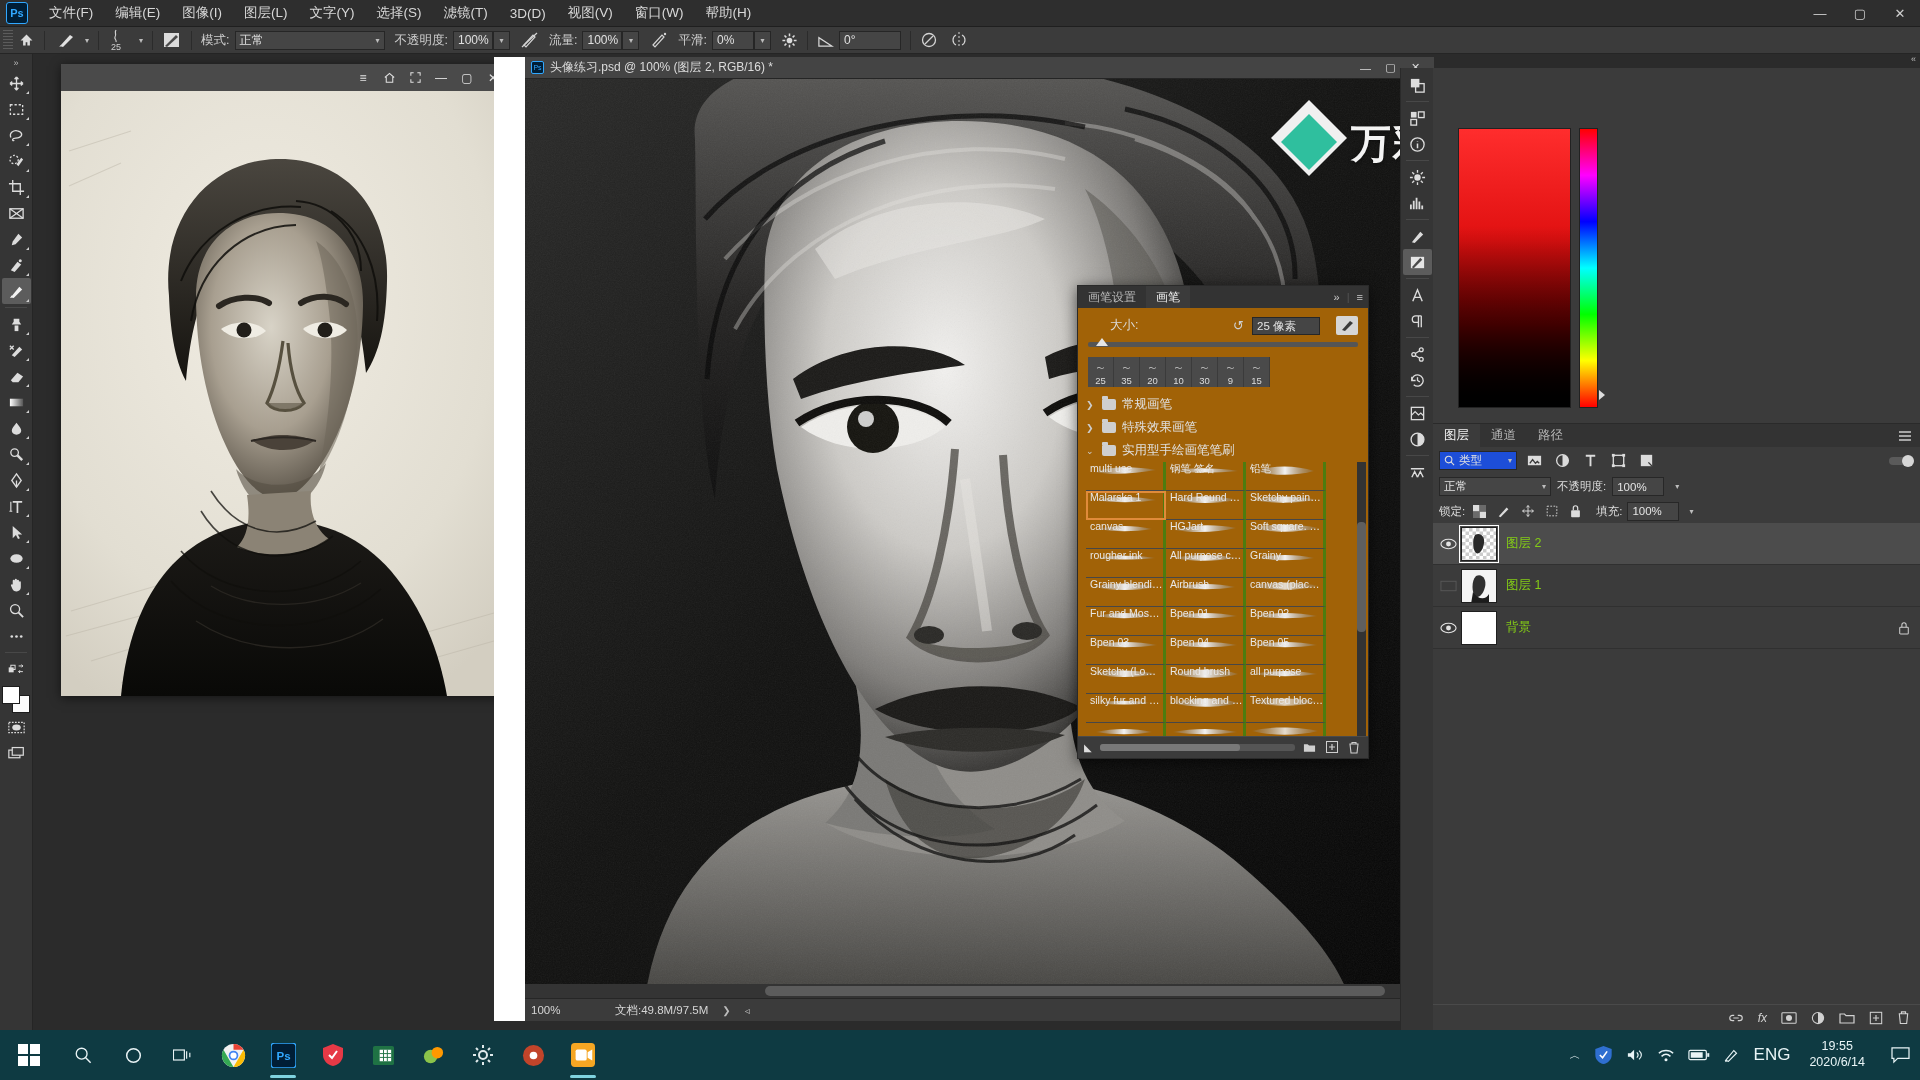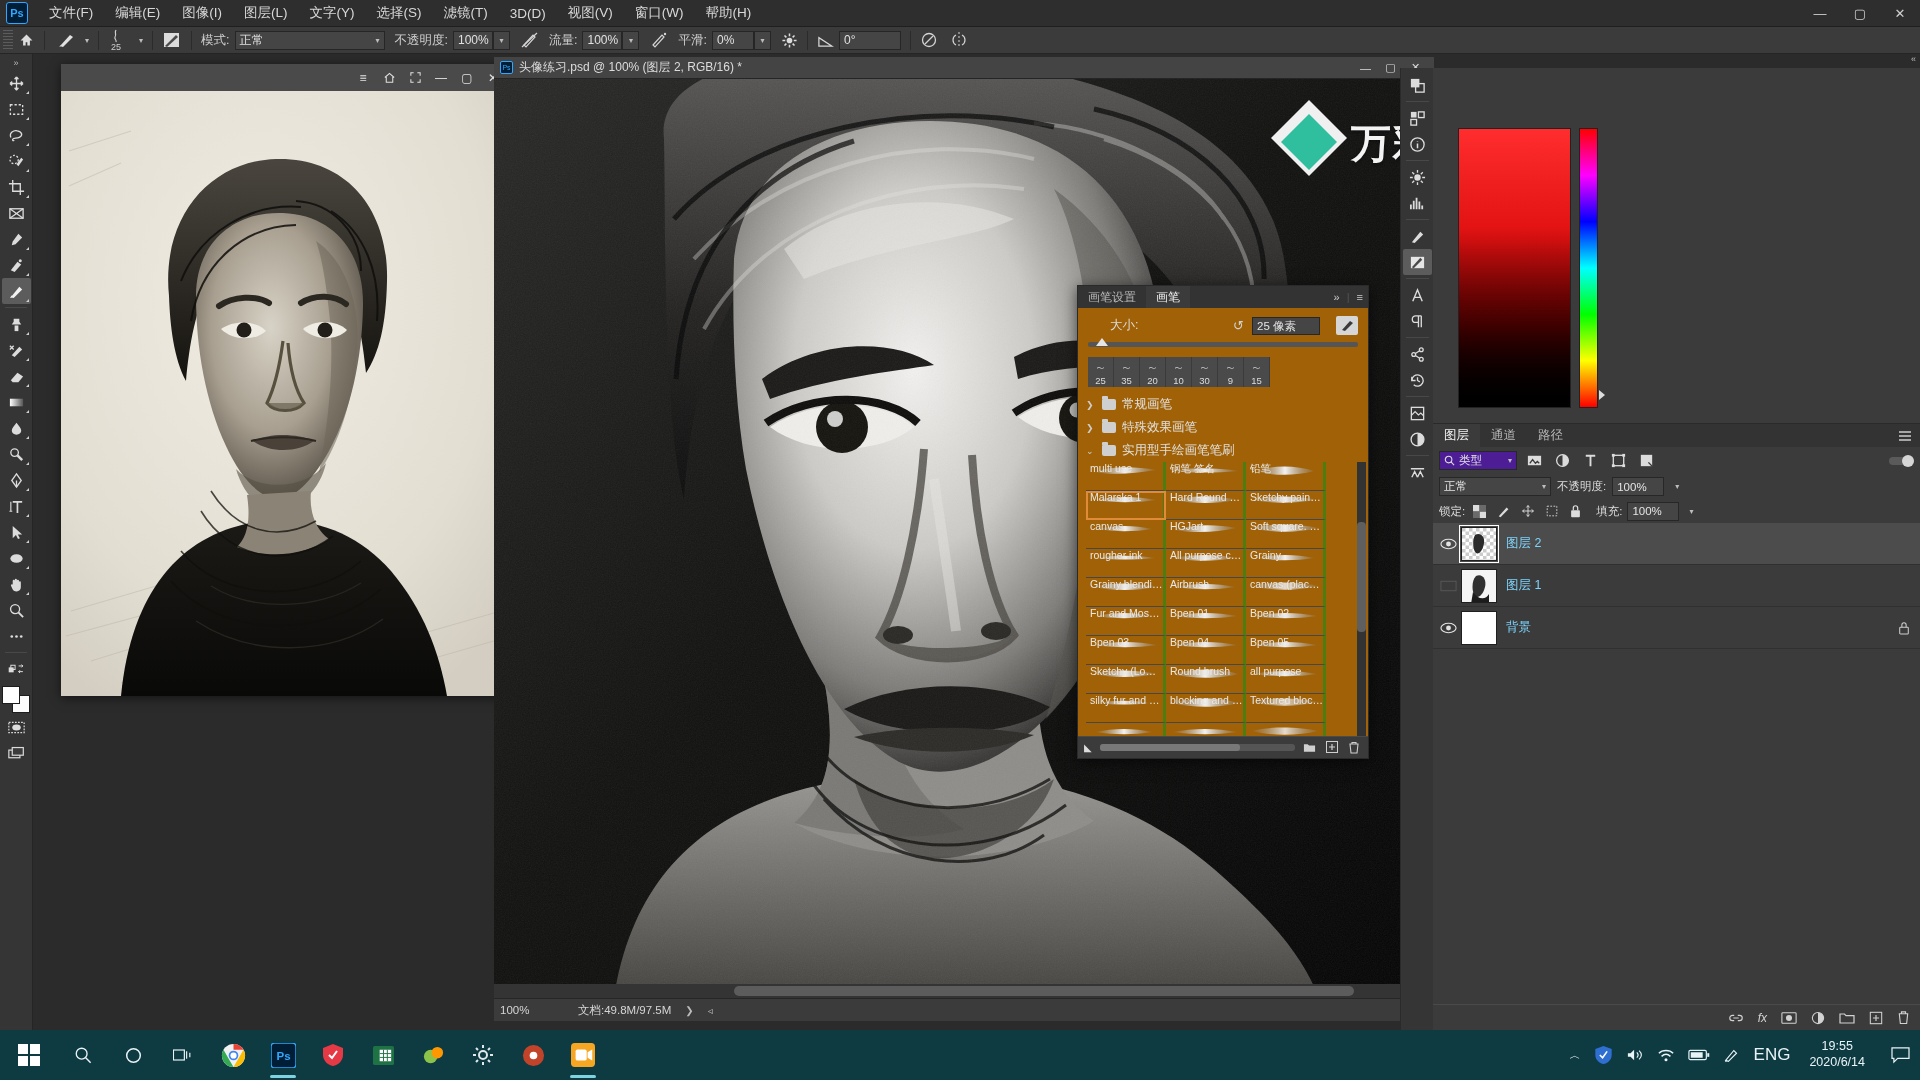--- a/index.html
+++ b/index.html
@@ -83,35 +83,35 @@
   
   .refwin { position:absolute; left:28px; top:10px; width:447px; height:632px;
             background:#3b3b3b; box-shadow:0 2px 10px rgba(0,0,0,.55); }
   .refwin-title { height:27px; background:#4a4a4a; display:flex; align-items:center;
                   justify-content:flex-end; padding-right:2px; }
   .rw-btn { width:26px; height:22px; display:flex; align-items:center; justify-content:center;
             color:#e2e2e2; font-size:12px; }
   .refwin-canvas { position:relative; width:447px; height:605px; overflow:hidden; background:#e8e5dd; }
 
   
-  .docwin { position:absolute; left:461px; top:3px; width:940px; height:964px; background:#0ea5e9; }
+  .docwin { position:absolute; left:461px; top:3px; width:940px; height:964px; background:#ffffff;padding-left:31px; }
   .doctab {
     height:22px; background:#444; display:flex; align-items:center; padding:0 6px;
     border-bottom:1px solid #252525; font-size:12px; color:#dcdcdc;
   }
   .doctab .tabicon { width:13px; height:13px; background:#001e36; border:1px solid #31a8ff;
       color:#31a8ff; font-size:7px; display:flex; align-items:center; justify-content:center;
       margin-right:6px; border-radius:2px; }
   .docwin-ctrls { margin-left:auto; display:flex; }
   .dc-btn { width:25px; height:20px; display:flex; align-items:center; justify-content:center; color:#ddd; font-size:11px; }
   .doc-canvas { position:relative; width:940px; height:919px; overflow:hidden; background:#1a1a1a; }
   .doc-status { height:23px; background:#3b3b3b; display:flex; align-items:center;
                 font-size:11.5px; color:#d5d5d5; border-top:1px solid #262626; padding-left:6px; }
   .ds-zoom { width:56px; }
-  .ds-doc { margin-left:22px; }
+  .ds-doc { margin-left:28px; }
   .ds-arrow { margin-left:14px; color:#bbb; font-size:10px; }
 
   
   .doc-vscroll { position:absolute; right:0; top:22px; width:14px; height:919px; background:#343434; }
   .doc-vthumb { position:absolute; left:2px; top:30px; width:10px; height:640px; background:#5c5c5c; border-radius:5px; }
   .doc-hscroll { position:absolute; left:0; bottom:23px; width:940px; height:14px; background:#343434; }
   .doc-hthumb { position:absolute; left:240px; top:2px; width:620px; height:10px; background:#5c5c5c; border-radius:5px; }
 
   
   .brushpanel {
@@ -180,38 +180,38 @@
   .huearrow { position:absolute; left:166px; top:322px; width:0;height:0;
       border-top:5px solid transparent; border-bottom:5px solid transparent; border-left:6px solid #ddd; }
 
   .layerpanel { position:absolute; right:0; bottom:0; width:487px; height:607px;
                 background:#3b3b3b; border-top:1px solid #2a2a2a; }
   .lp-tabs { height:23px; background:#333; display:flex; align-items:stretch; }
   .lp-tab { padding:0 11px; display:flex; align-items:center; font-size:12.5px; color:#b8b8b8; }
   .lp-tab.active { background:#3b3b3b; color:#f2f2f2; }
   .lp-menu { margin-left:auto; padding-right:8px; display:flex; align-items:center; color:#cdcdcd; }
   .lp-filter { height:27px; display:flex; align-items:center; padding:0 6px; gap:6px; }
-  .lp-filterbox { width:78px; height:19px; background:#4c1d95; border:1px solid #272727;
+  .lp-filterbox { width:78px; height:19px; background:#1d4ed8; border:1px solid #272727;
     display:flex; align-items:center; padding:0 4px; font-size:11.5px; color:#e0e0e0; gap:4px; }
   .lp-ficon { width:22px; height:20px; display:flex; align-items:center; justify-content:center; color:#dcdcdc; }
   .lp-toggle { margin-left:auto; width:26px; height:14px; }
   .lp-blend { height:25px; display:flex; align-items:center; padding:0 6px; gap:6px; }
   .lp-blendsel { width:112px; height:19px; background:#454545; border:1px solid #272727; color:#e4e4e4;
     font-size:11.5px; display:flex; align-items:center; justify-content:space-between; padding:0 4px; }
   .lp-lbl { font-size:11.5px; color:#dcdcdc; }
   .lp-num { width:52px; height:19px; background:#454545; border:1px solid #272727; color:#e4e4e4;
     font-size:11.5px; display:flex; align-items:center; padding:0 4px; }
   .lp-lock { height:24px; display:flex; align-items:center; padding:0 6px; gap:5px; }
   .lp-lockico { width:19px; height:19px; display:flex; align-items:center; justify-content:center; color:#dcdcdc; font-size:12px; }
   .layerrow { height:42px; display:flex; align-items:center; border-bottom:1px solid #303030; padding-left:2px; }
   .layerrow.selected { background:#4c4c4c; }
   .eye { width:26px; display:flex; align-items:center; justify-content:center; color:#e2e2e2; }
   .lthumb { width:36px; height:34px; border:1px solid #1f1f1f; background:#fff; margin-right:9px; overflow:hidden; position:relative; }
   .lthumb.sel { outline:1px solid #fff; outline-offset:1px; }
-  .lname { font-size:12.5px; color:#7dd3fc; }
+  .lname { font-size:12.5px; color:#84cc16; }
   .llock { margin-left:auto; margin-right:10px; color:#cfcfcf; font-size:12px; }
   .lp-foot { position:absolute; bottom:0; left:0; width:487px; height:26px; background:#3b3b3b;
              border-top:1px solid #4a4a4a; display:flex; align-items:center; justify-content:flex-end;
              gap:14px; padding-right:10px; color:#d2d2d2; font-size:12px; }
 
   
   .watermark { position:absolute; left:1218px; top:40px; width:330px; height:100px; pointer-events:none; }
   .wm-text { position:absolute; left:100px; top:22px; font-size:40px; color:#fff; font-weight:bold;
              letter-spacing:2px; text-shadow:0 1px 4px rgba(0,0,0,.5); opacity:.95;
              font-family:"DejaVu Sans","Liberation Sans",sans-serif; }

